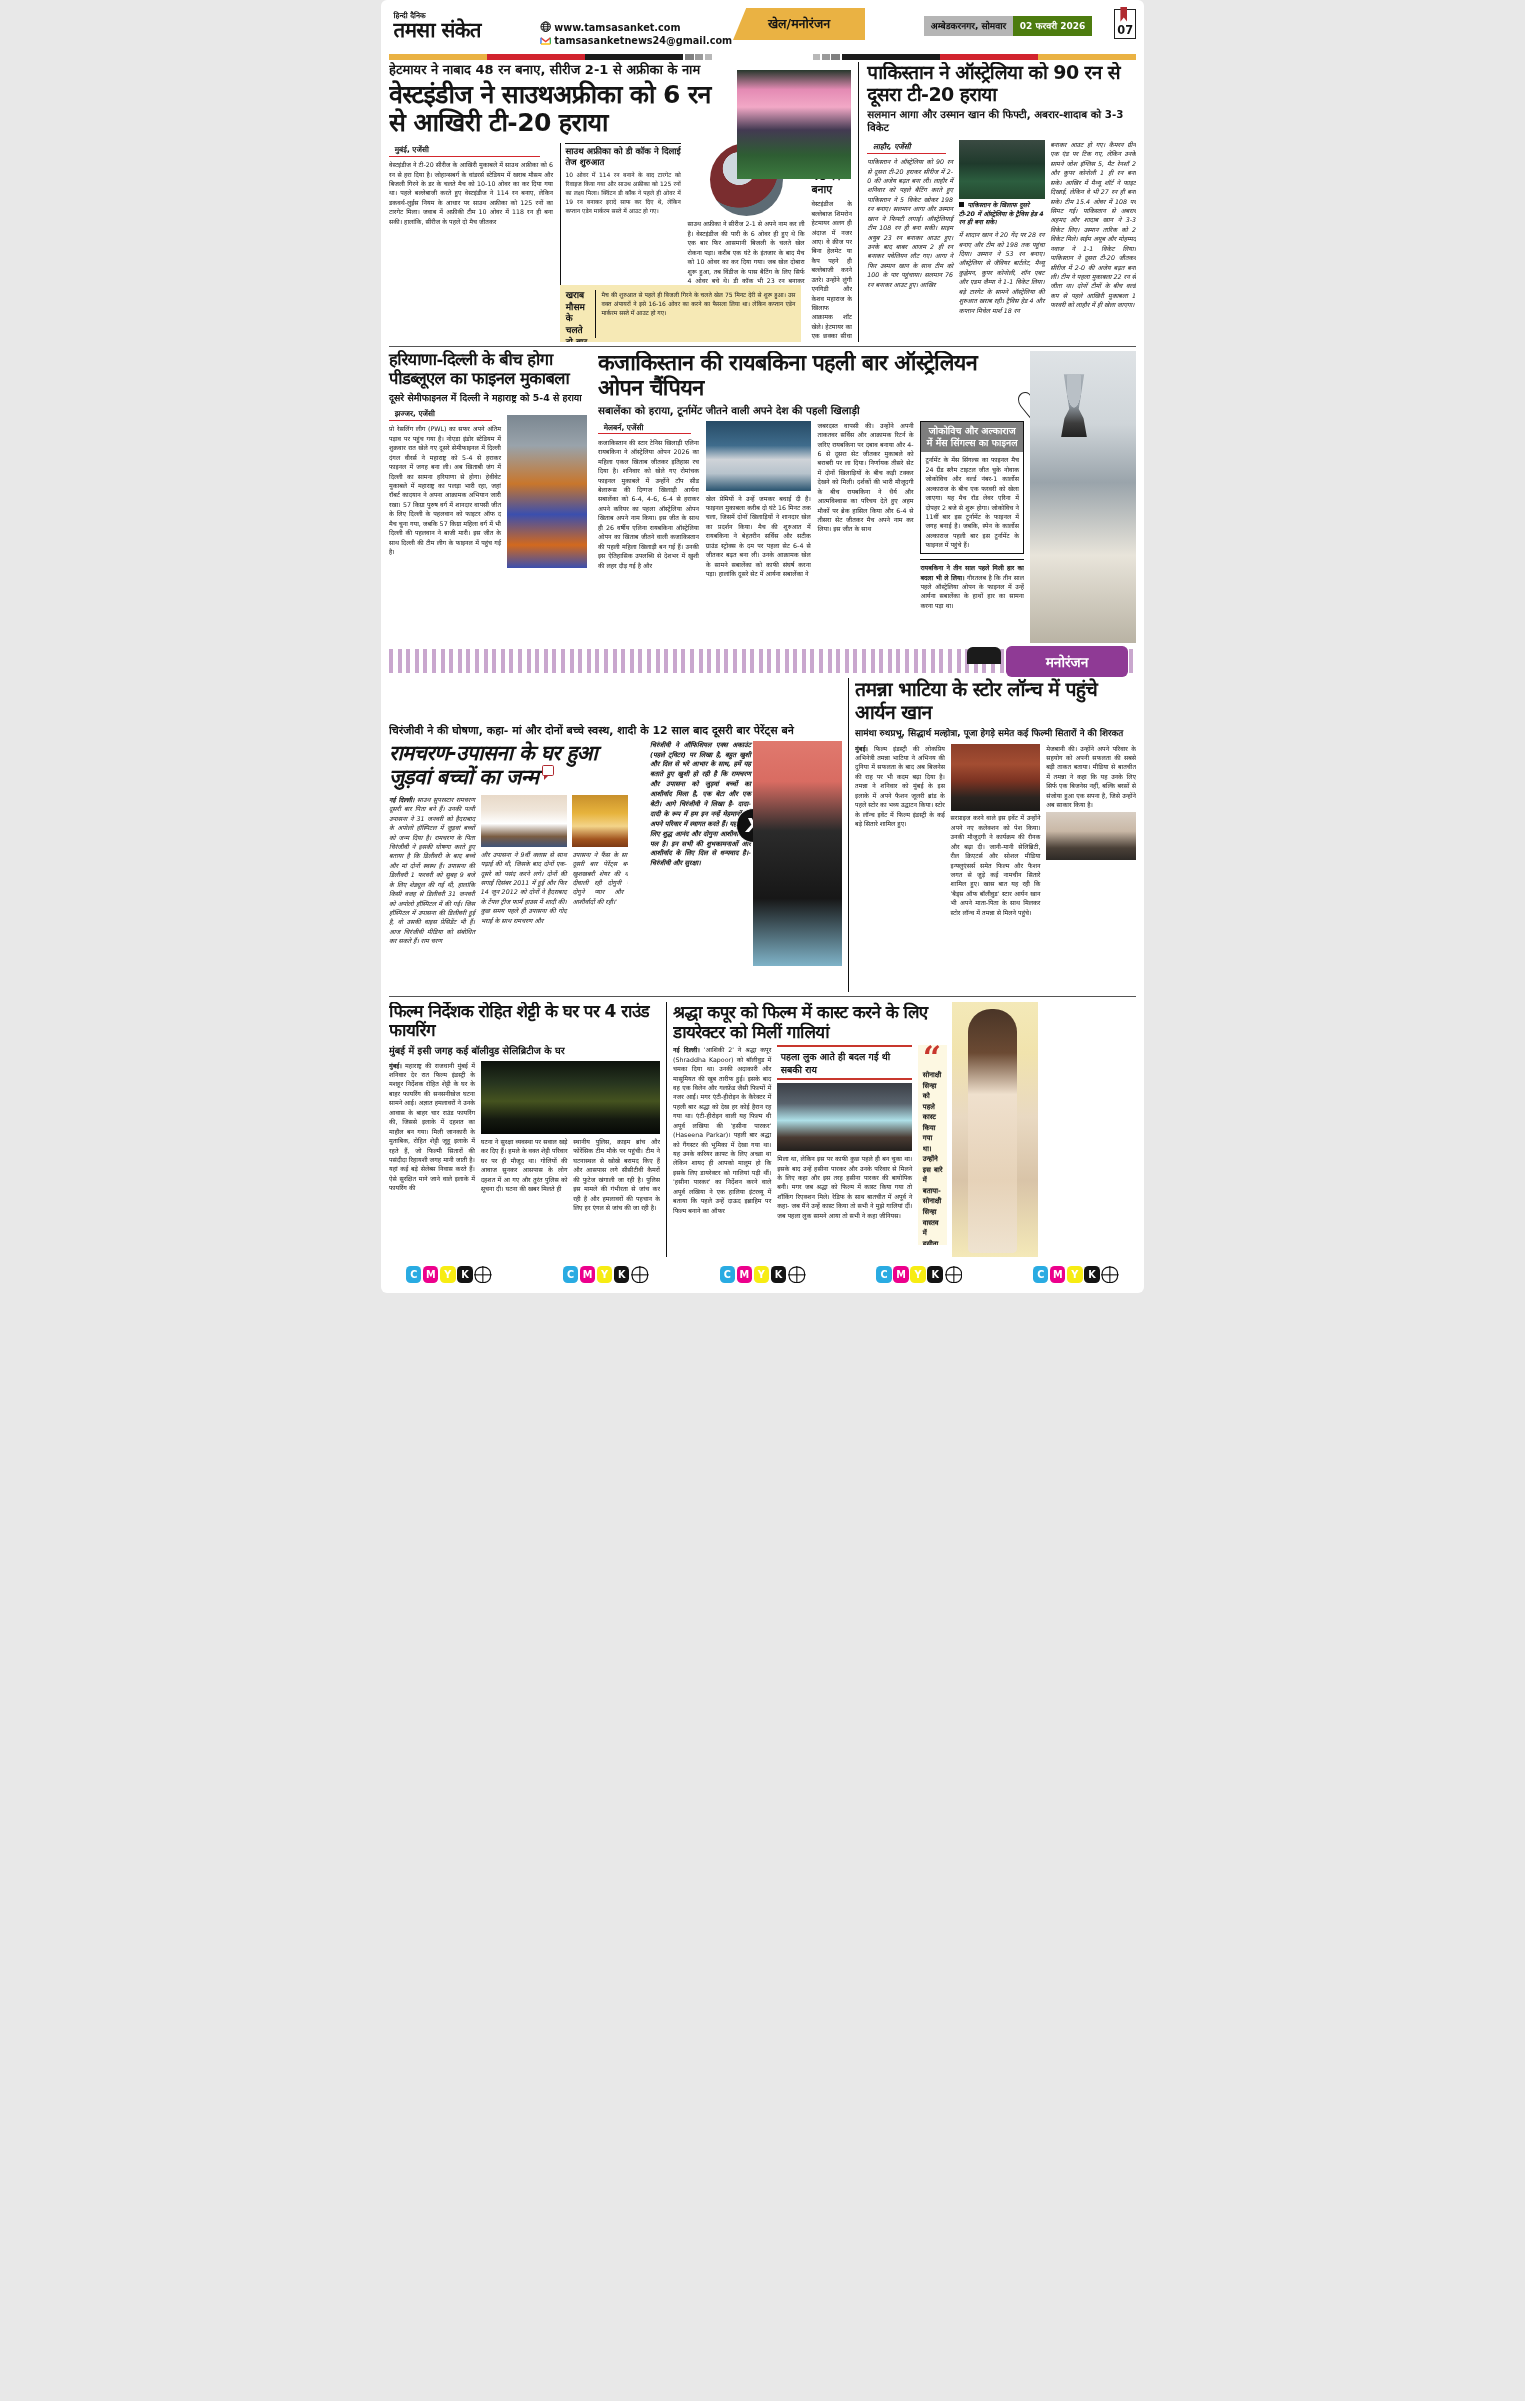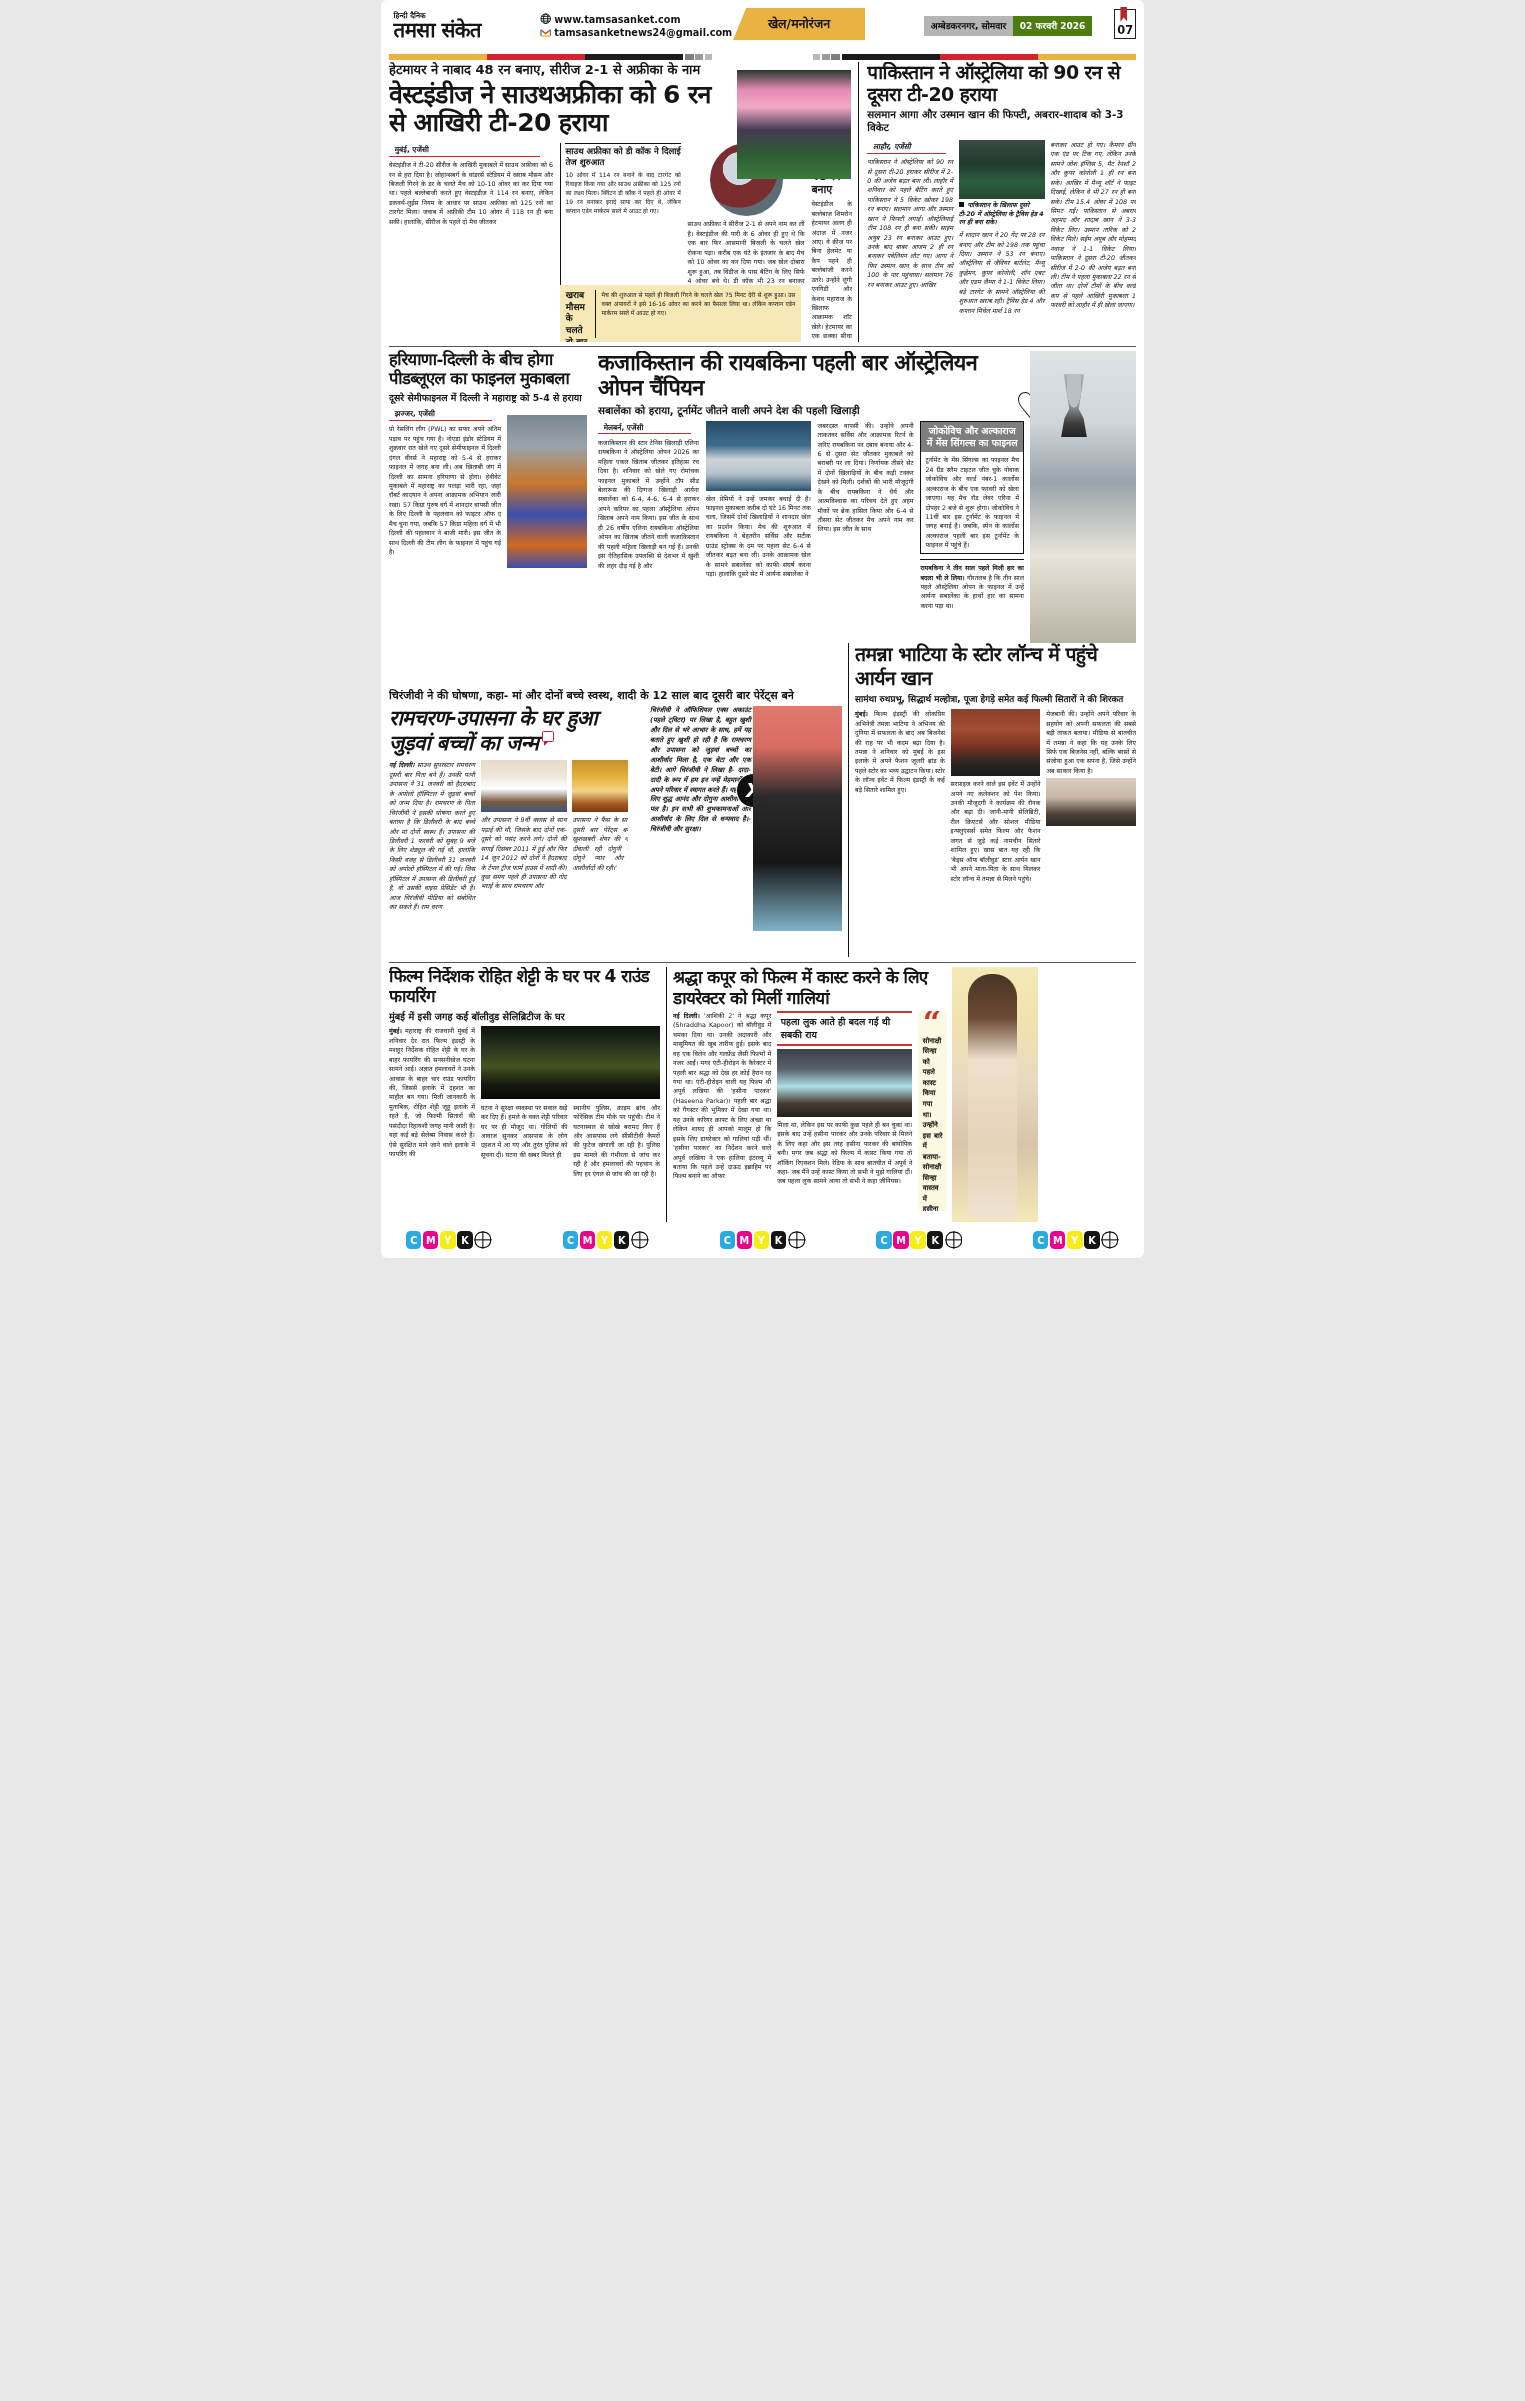--- a/index.html
+++ b/index.html
@@ -5,21 +5,21 @@
   * { margin:0; padding:0; box-sizing:border-box; }
   html,body { background:#e8e8e8; }
   body { font-family:"DejaVu Sans", sans-serif; color:#151515; }
   .page { width:763px; margin:0 auto; background:#ffffff; padding:4.6px 8px 3.4px 8px; position:relative;border-radius:6px; }
 
   
   .masthead { position:relative; height:48px; }
   .brand { position:absolute; left:4.6px; top:5.7px; }
   .brand .tagline { font-size:7.4px; font-weight:700; }
   .brand .logo { font-size:20.5px; font-weight:800; letter-spacing:-0.6px; line-height:1.05; }
-  .contact { position:absolute; left:151px; top:8px; }
+  .contact { position:absolute; left:151px; top:16px; }
   .contact .row { display:flex; align-items:center; gap:2.9px; font-weight:800; font-size:9.7px; line-height:1.35; }
   .globe-svg, .gmail-svg { width:11.4px; height:11.4px; display:block; }
   .ribbon { position:absolute; left:344px; top:3.4px; width:132px; height:32px; background:#eab243;
             clip-path:polygon(10% 0,100% 0,100% 100%,0 100%); display:flex; align-items:center; justify-content:center; }
   .ribbon:after { content:""; position:absolute; left:8px; bottom:-5.7px; border-left:6.8px solid #eab243; border-bottom:5.7px solid transparent; }
   .ribbon span { font-size:12.5px; font-weight:800; }
   .datebar { position:absolute; left:535px; top:11.4px; display:flex; }
   .datebar .place { background:#b5b5b5; color:#111; font-weight:800; font-size:9px; padding:3.4px 6.8px; }
   .datebar .date  { background:#4d7c0f; color:#fff;  font-weight:800; font-size:9px; padding:3.4px 6.8px; }
   .pagebox { position:absolute; right:0; top:4.6px; width:21.7px; height:30px; border:1.1px solid #222; background:#fff; text-align:center; }
@@ -298,20 +298,26 @@
             <p class="body"><b>रायबकिना ने तीन साल पहले मिली हार का बदला भी ले लिया।</b> <span>गौरतलब है कि तीन साल पहले ऑस्ट्रेलिया ओपन के फाइनल में उन्हें आर्यना सबालेंका के हाथों हार का सामना करना पड़ा था।</span></p>
           </div>
         </div>
       </div>
       <div class="photo ph-rybakina">
         <div class="trophy"></div>
       </div>
     </div>
   </div>
 
+  <div class="ent-band">
+    <div class="blackcap"></div>
+    <div class="tab">
+      <span>मनोरंजन</span>
+    </div>
+  </div>
 
   <div class="ent-grid">
     <div class="rc">
       <div class="kicker">चिरंजीवी ने की घोषणा, कहा- मां और दोनों बच्चे स्वस्थ, शादी के 12 साल बाद दूसरी बार पेरेंट्स बने</div>
       <div class="rc-main">
         <div class="rc-left">
           <h1 style="display:inline">रामचरण-उपासना के घर हुआ जुड़वां बच्चों का जन्म</h1><span class="q-bubble"></span>
           <div class="rc-cols">
             <div>
               <p class="body"><b class="lead">नई दिल्ली।</b> <span>साउथ सुपरस्टार रामचरण दूसरी बार पिता बने हैं। उनकी पत्नी उपासना ने 31 जनवरी को हैदराबाद के अपोलो हॉस्पिटल में जुड़वां बच्चों को जन्म दिया है। रामचरण के पिता चिरंजीवी ने इसकी घोषणा करते हुए बताया है कि डिलीवरी के बाद बच्चे और मां दोनों स्वस्थ हैं। उपासना की डिलीवरी 1 फरवरी को सुबह 9 बजे के लिए शेड्यूल की गई थी, हालांकि किसी वजह से डिलीवरी 31 जनवरी को अपोलो हॉस्पिटल में की गई। जिस हॉस्पिटल में उपासना की डिलीवरी हुई है, वो उसकी वाइस प्रेसिडेंट भी हैं। आज चिरंजीवी मीडिया को संबोधित कर सकते हैं। राम चरण</span></p>

